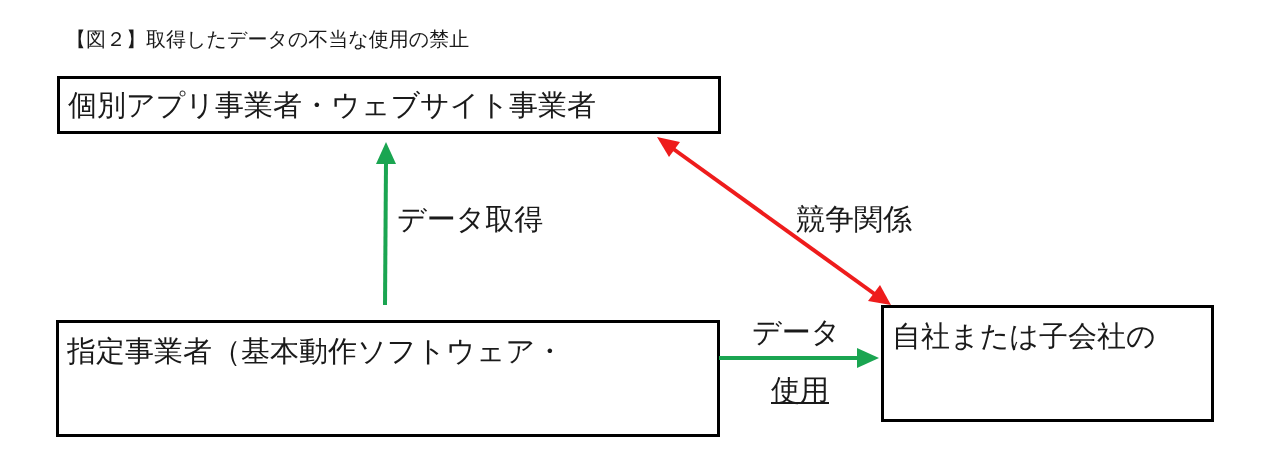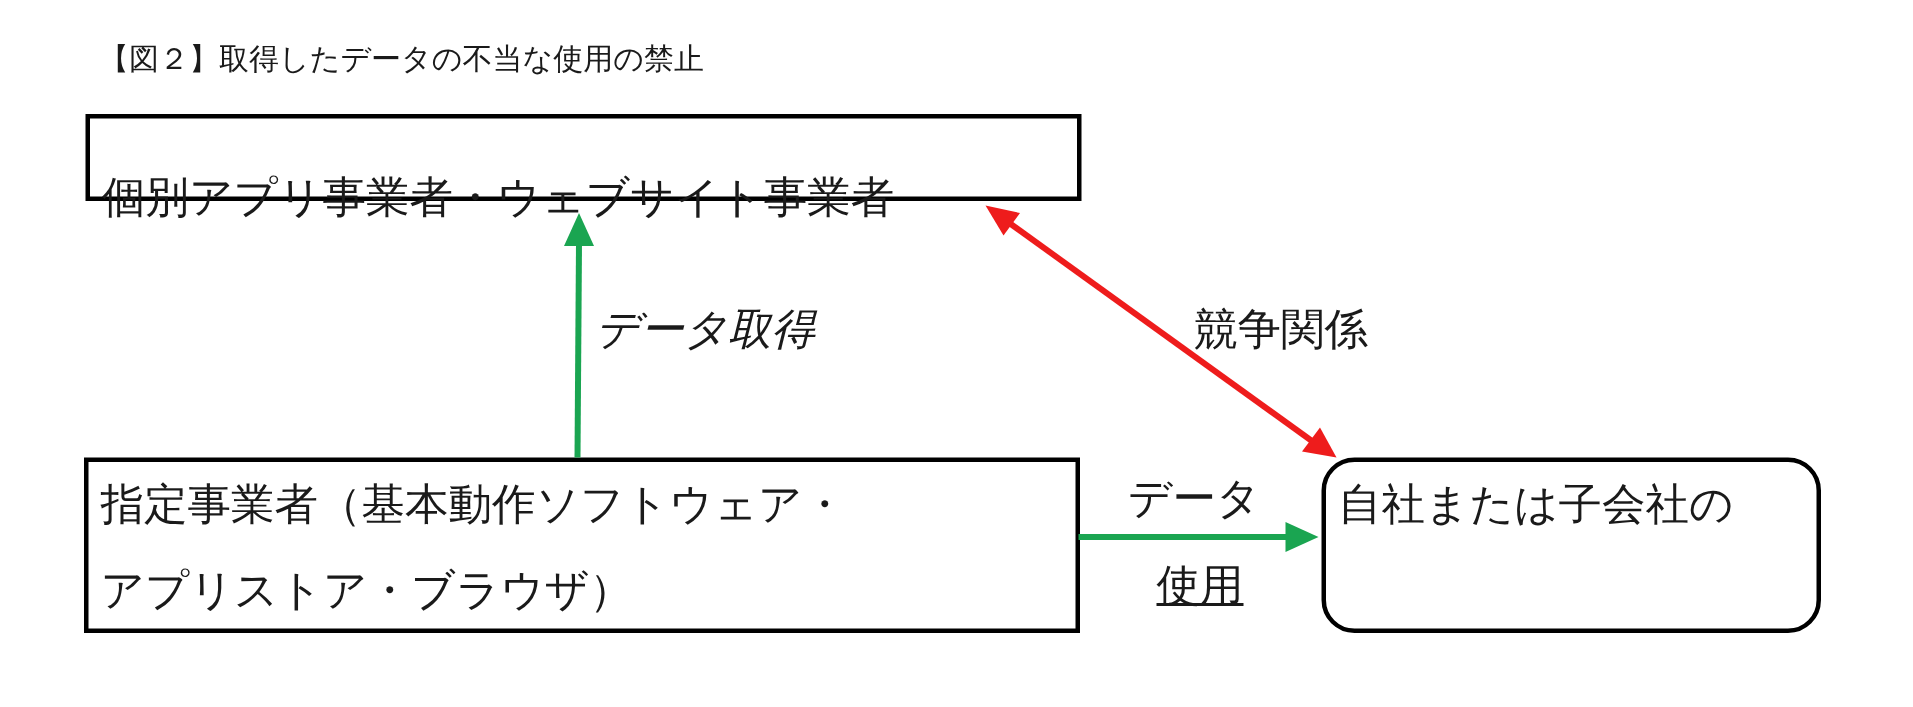--- a/index.html
+++ b/index.html
@@ -3,42 +3,41 @@
   <meta charset="utf-8">
   <style>
     html, body { margin: 0; padding: 0; background: #ffffff; }
     body { width: 1275px; height: 471px; position: relative; overflow: hidden;
            font-family: "DejaVu Sans", "Liberation Sans", sans-serif; color: #1a1a1a; }
     .title { position: absolute; left: 66px; top: 26px; font-size: 20px;
              font-family: "DejaVu Serif", "Liberation Serif", serif; white-space: nowrap; letter-spacing: 0px; }
     .box { position: absolute; border: 3px solid #000; box-sizing: border-box; background: #fff; }
     .box-text { font-size: 29px; white-space: nowrap; line-height: 57px; padding-left: 8px; }
     #box-top { left: 57px; top: 76px; width: 664px; height: 58px; }
-    #box-top .box-text { line-height: 52px; margin-top: 26px; }
-    #box-left { left: 56px; top: 305px; width: 664px; height: 117px; }
-    #box-right { left: 881px; top: 305px; width: 333px; height: 117px; border-radius: 22px; }
+    #box-top .box-text { line-height: 52px; }
+    #box-left { left: 56px; top: 320px; width: 664px; height: 117px; }
+    #box-right { left: 881px; top: 305px; width: 333px; height: 117px; }
     .label { position: absolute; font-size: 29px; white-space: nowrap; }
-    #label-acquire { left: 397px; top: 200px; font-style: italic; }
+    #label-acquire { left: 397px; top: 200px; }
     #label-compete { left: 796px; top: 200px; }
     #label-use-1 { left: 752px; top: 313px; }
     #label-use-2 { left: 771px; top: 371px; text-decoration: underline; }
     svg.arrows { position: absolute; left: 0; top: 0; }
   </style>
 </head>
 <body>
 
 <div class="title">【図２】取得したデータの不当な使用の禁止</div>
 
 <div class="box" id="box-top">
   <div class="box-text">個別アプリ事業者・ウェブサイト事業者</div>
 </div>
 
 <div class="box" id="box-left">
   <div class="box-text">指定事業者（基本動作ソフトウェア・</div>
-  <div class="box-text">アプリストア・ブラウザ）</div>
 </div>
 
 <div class="box" id="box-right">
   <div class="box-text">自社または子会社の</div>
 </div>
 
 <svg class="arrows" width="1275" height="471">
 
   <g>
     <line x1="385" y1="305" x2="386" y2="162" stroke="#1aa551" stroke-width="4"></line>

